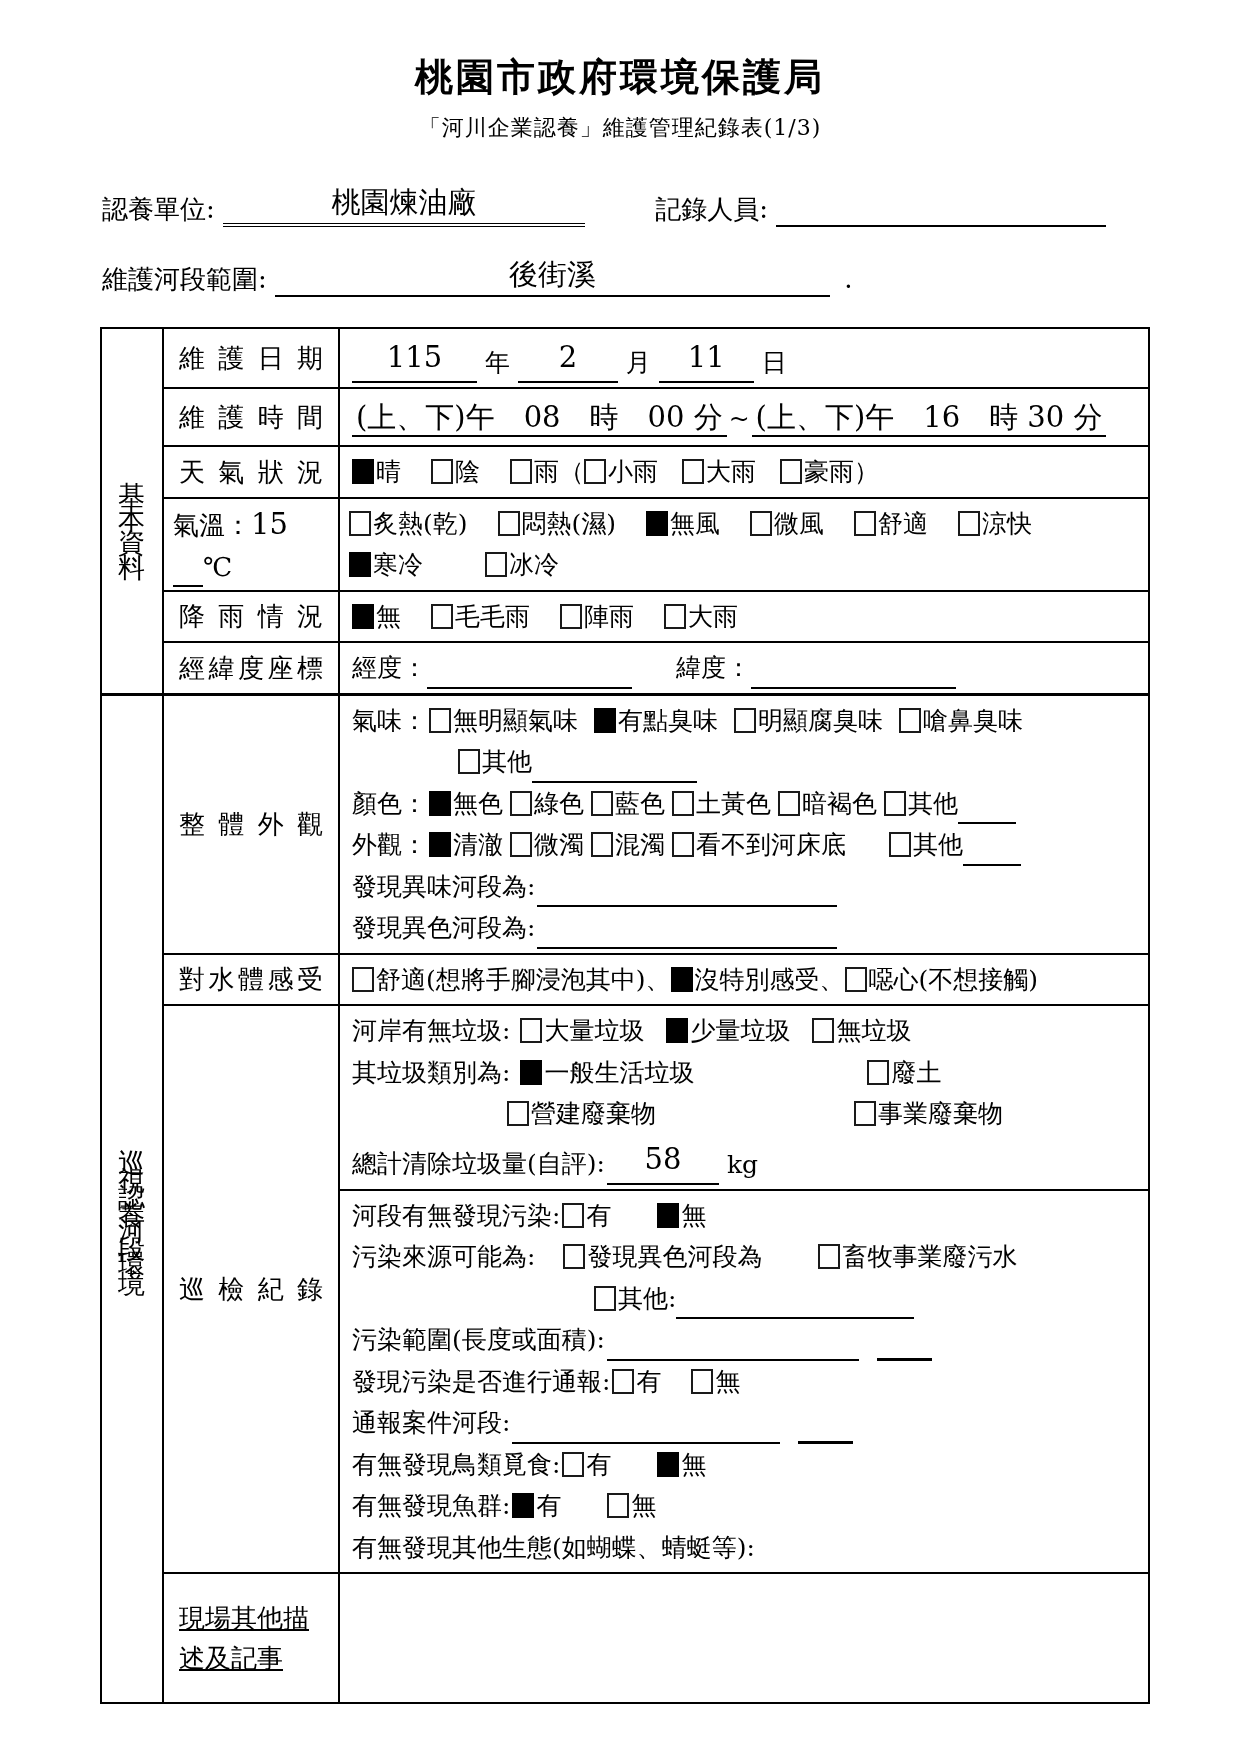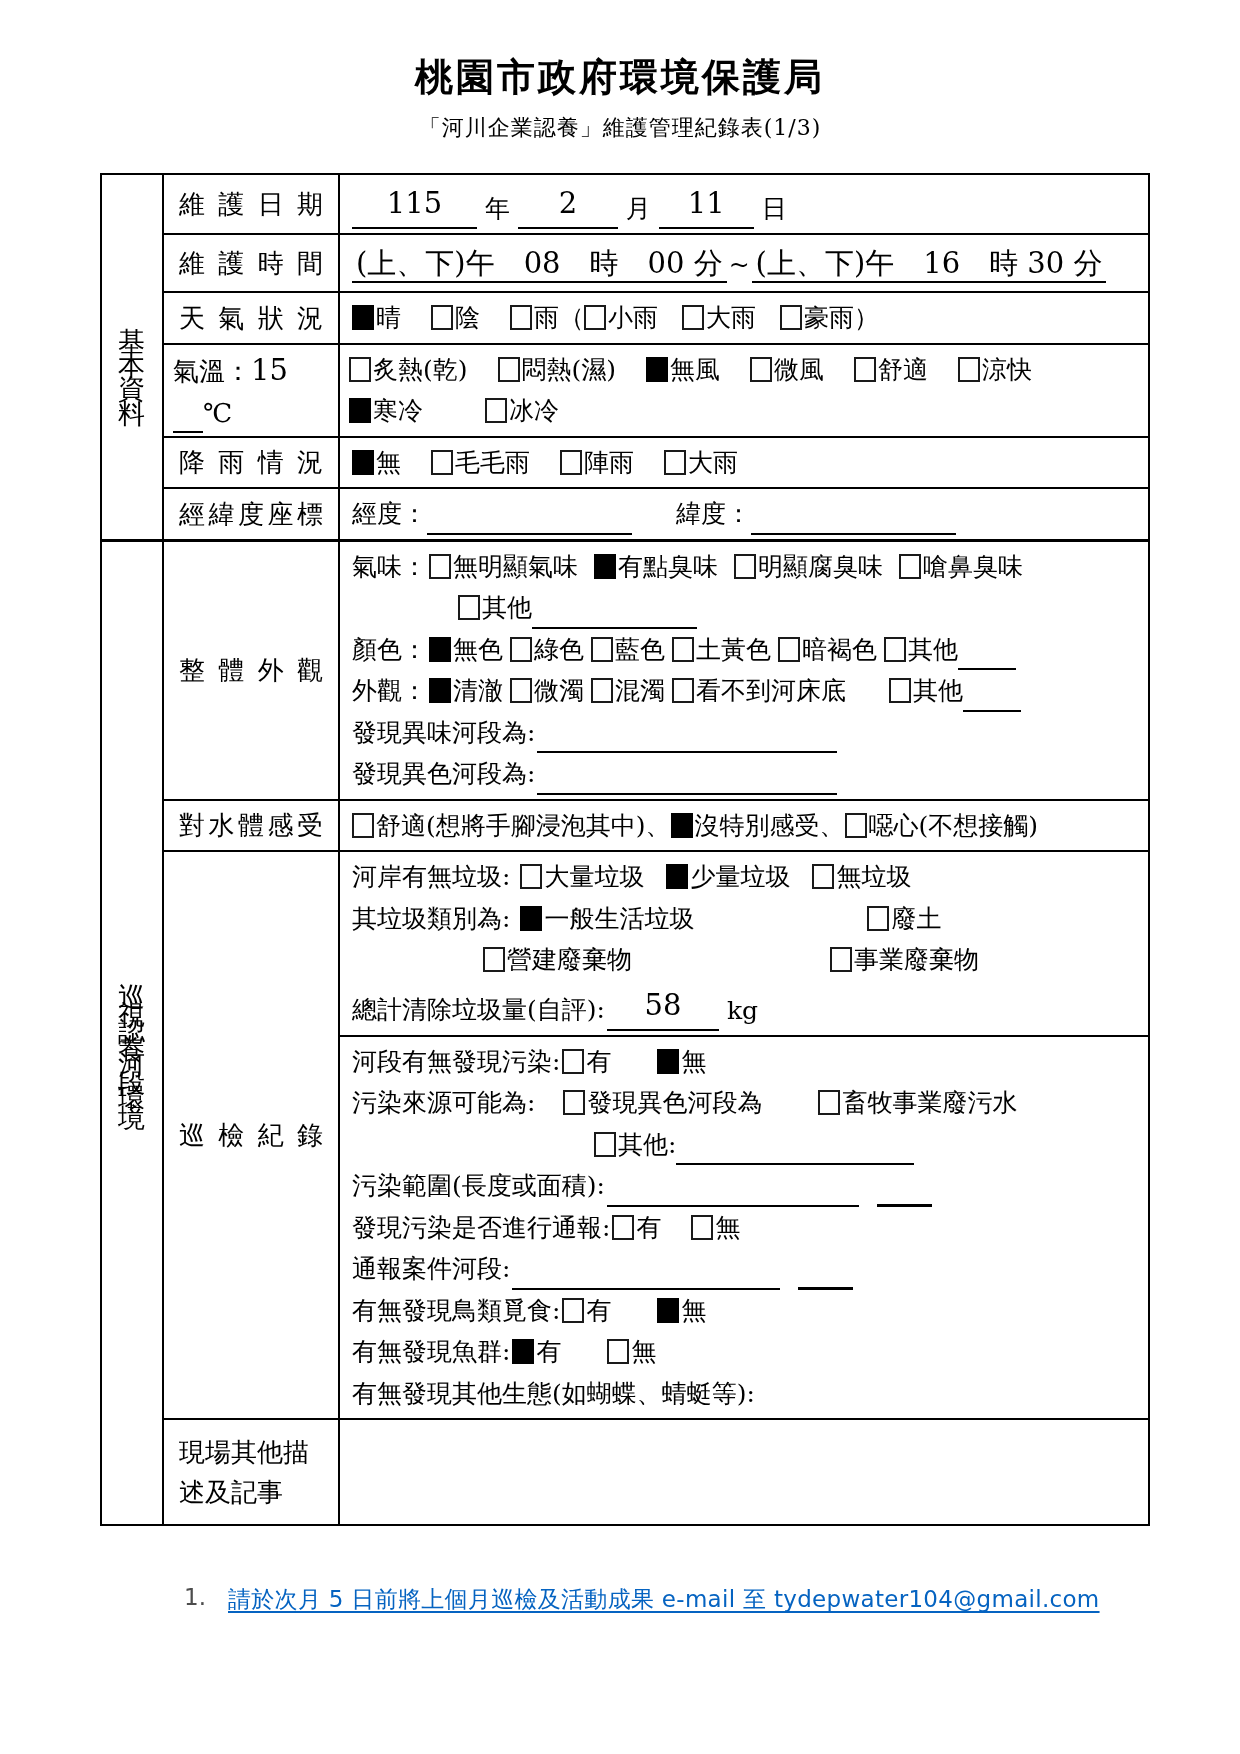--- a/index.html
+++ b/index.html
@@ -54,21 +54,21 @@
   .r-date  td { height:48px; }
   .r-time  td { height:52px; }
   .r-wx    td { height:48px; }
   .r-temp  td { height:78px;padding-left:9px; }
   .r-rain  td { height:46px; }
   .r-coord td { height:44px; }
   .r-appear td { height:252px; }
   .r-feel  td { height:44px; }
   .r-garb  td { height:176px; }
   .r-poll  td { height:346px; }
-  .r-notes td { height:106px; }
+  .r-notes td { height:130px;text-decoration:underline; }
 
   
   .blank {
     display:inline-block; border-bottom:2px solid #000;
     min-height:32px; text-align:center; vertical-align:bottom;
   }
   .hand { font-size:29px; }
   .w-date-y { width:125px; } .w-date-m { width:100px; } .w-date-d { width:95px; }
   .w-coord { width:205px; }
   .w-other-md { width:165px; }
@@ -102,41 +102,54 @@
   .g6  .opt { margin-right:7px; }
   .g0  .opt { margin-right:0; }
   .opts .opt:last-child { margin-right:0; }
   .g6.lookgap .opt:last-child { margin-left:36px; }
   .cols .opt:first-child { display:inline-block; width:347px; margin-right:0; }
 
   .ln { white-space:nowrap; }
   .pfx { margin-right:2px; }
   .pfx-gap { margin-right:28px; }
   .ind-smell { margin-left:106px; }
-  .ind-type  { margin-left:87px;padding-left:44px; }
+  .ind-type  { margin-left:111px;padding-left:44px; }
   .ind-src   { margin-left:242px; }
 
   .temp-lbl { line-height:1.5; }
   .temp-blank { display:inline-block; width:30px; border-bottom:2px solid #000; height:26px; vertical-align:bottom; }
 
   
   .notes { margin:58px 0 0 184px; font-family:"DejaVu Sans","Liberation Sans",sans-serif; font-size:23px; color:#3d3d3d; }
   .note { display:flex; align-items:flex-start; margin-bottom:26px; }
   .note-num { width:44px; flex:0 0 44px; color:#4d4d4d; }
   .note-text { letter-spacing:0.3px; }
   .note-text.link { color:#0563C1; text-decoration:underline; text-underline-offset:4px; }
 </style>
 </head>
 <body>
 
 <div class="page">
 
   <div class="title">桃園市政府環境保護局</div>
   <div class="subtitle">「河川企業認養」維護管理紀錄表(1/3)</div>
 
+  <div class="hdr">
+    <div class="hdr-row">
+      <span>認養單位:</span>
+      <span class="fill dbl w-unit hand">桃園煉油廠</span>
+      <span class="ml">記錄人員:</span>
+      <span class="fill w-rec"></span>
+    </div>
+    <div class="hdr-row">
+      <span>維護河段範圍:</span>
+      <span class="fill w-river hand">後街溪</span>
+      <span class="period">.</span>
+    </div>
+  </div>
 
   <table class="form">
     <colgroup>
         <col class="c-side">
         <col class="c-lbl">
         <col>
       </colgroup>
 
     <tbody>
         <tr class="r-date">

